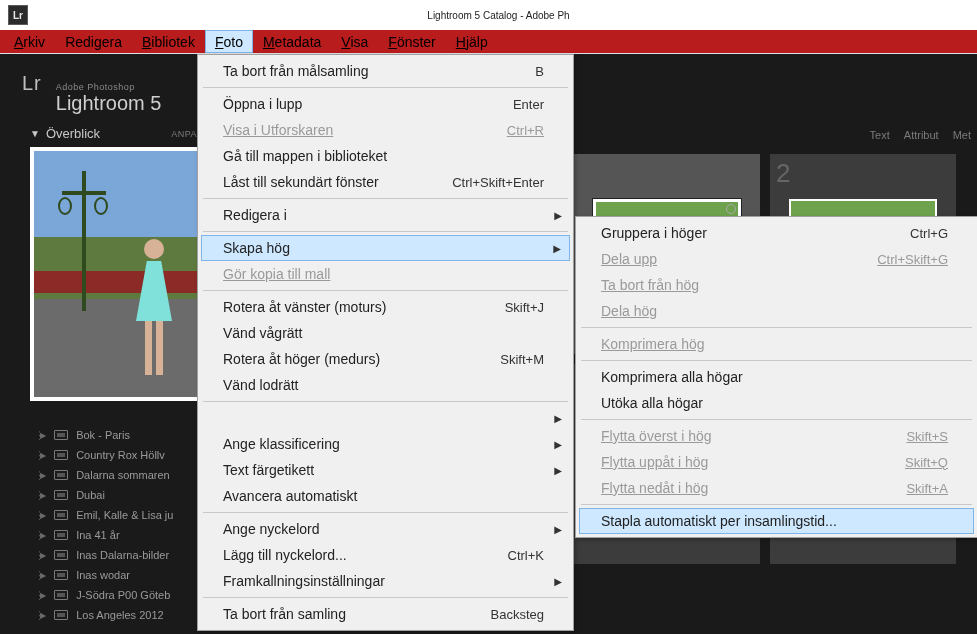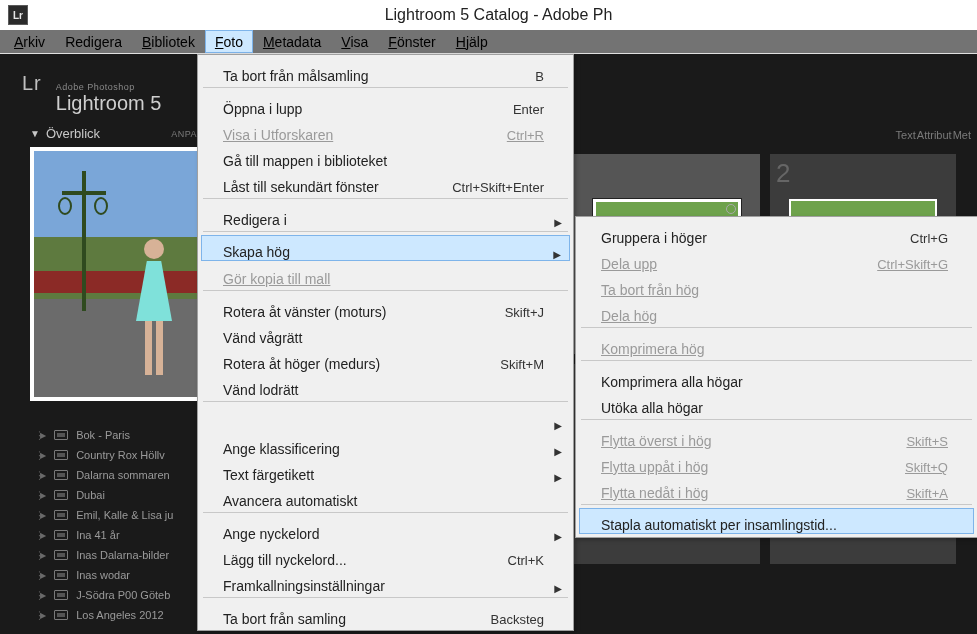--- a/index.html
+++ b/index.html
@@ -1,24 +1,24 @@
 <!DOCTYPE html>
 <html><head>
 <meta charset="utf-8">
 <style>
   * { box-sizing: border-box; margin: 0; padding: 0; font-family: "Segoe UI", Tahoma, sans-serif; }
   body { width: 977px; height: 634px; overflow: hidden; background: #fff; position: relative; }
 
   
   .titlebar { height: 30px; display: flex; align-items: center; padding-left: 8px; background: #fff; }
   .app-icon { width: 20px; height: 20px; background: #2b2b2b; color: #e6e6e6; font-size: 10px; font-weight: bold; display: flex; align-items: center; justify-content: center; border: 1px solid #5a5a5a; }
-  .title-text { flex: 1; text-align: center; font-size: 16px; color: #222; padding-right: 8px; white-space: nowrap; overflow: hidden; }
-
-  
-  .menubar { height: 24px; display: flex; align-items: stretch; padding-left: 4px; font-size: 14px; background: #737373; border-bottom: 1px solid #e0e0e0; }
+  .title-text { flex: 1; text-align: center; font-size: 10px; color: #222; padding-right: 8px; white-space: nowrap; overflow: hidden; }
+
+  
+  .menubar { height: 24px; display: flex; align-items: stretch; padding-left: 4px; font-size: 14px; background: #b91c1c; border-bottom: 1px solid #e0e0e0; }
   .menubar .mi { padding: 2px 10px; display: flex; align-items: center; cursor: default; }
   .menubar .mi.open { background: #cde8ff; border: 1px solid #7eb4ea; padding: 1px 9px; }
   .menubar .mi .ul { text-decoration: underline; }
 
   
   .app-body { position: relative; background: #1a1a1a; height: calc(634px - 30px - 24px); color: #bcbcbc; }
 
   .brand { position: absolute; left: 22px; top: 18px; display: flex; align-items: baseline; gap: 14px; }
   .brand-lr { font-size: 20px; color: #bfbfbf; font-weight: 300; letter-spacing: 1px; }
   .brand-stack .small { font-size: 9px; color: #8a8a8a; letter-spacing: 0.5px; }
@@ -45,39 +45,39 @@
   .girl .leg { width:7px; height:54px; background:#d7b297;}
 
   .collections { margin-top: 24px; }
   .coll-row { display: flex; align-items: center; height: 20px; font-size: 11px; color: #9a9a9a; padding-left: 28px; gap: 8px; }
   .coll-row .tri { font-size: 8px; color: #6a6a6a; margin-left: -14px; }
   .coll-row .dots { color:#555; margin-left:-24px; letter-spacing:1px;}
   .coll-icon { width: 14px; height: 10px; border: 1px solid #7a7a7a; border-radius: 1px; position: relative; flex-shrink: 0; }
   .coll-icon::before { content:''; position:absolute; left:2px; right:2px; top:2px; bottom:2px; background:#555;}
 
   
-  .filterbar { position:absolute; right:0; top:72px; height:18px; display:flex; align-items:center; gap:1px; font-size:11px; color:#7a7a7a; padding-right:6px;}
+  .filterbar { position:absolute; right:0; top:72px; height:18px; display:flex; align-items:center; gap:14px; font-size:11px; color:#7a7a7a; padding-right:6px;}
 
   .filmstrip { position:absolute; left:574px; top:100px; right:0; height:520px; display:flex; flex-wrap:wrap; gap:10px; align-content:flex-start; overflow:hidden;}
   .thumb-cell { width:186px; height:200px; background:#3c3c3c; padding:16px; display:flex; align-items:center; justify-content:center; position:relative;}
   .thumb-cell.sel { background:#555; }
   .thumb-cell .num { position:absolute; left:6px; top:4px; font-size:26px; color:#666; font-weight:300;}
   .thumb { width:148px; height:110px; background:linear-gradient(#6ea24c 0%, #6ea24c 50%, #777 50%, #777 100%); border:2px solid #fff; position:relative; overflow:hidden;}
   .thumb.sel { border:3px solid #fff; outline:1px solid #222;}
   .thumb .g { position:absolute; bottom:-4px; left:50%; transform:translateX(-50%); }
   .thumb .g .h { width:12px; height:12px; background:#d7b297; border-radius:50%; margin:0 auto;}
   .thumb .g .d { width:28px; height:40px; background:#7fe1da; clip-path:polygon(30% 0,70% 0,100% 100%,0 100%); margin:1px auto 0;}
   .thumb .g .l { width:12px; height:30px; margin:0 auto; display:flex; gap:3px;}
   .thumb .g .ll{ width:5px; background:#d7b297;}
   .thumb .stack-dot { position:absolute; top:2px; right:2px; width:10px; height:10px; border:1px solid #aaa; border-radius:50%;}
 
   
   .menu { position: absolute; background: #f0f0f0; border: 1px solid #a0a0a0; box-shadow: 2px 2px 4px rgba(0,0,0,0.25); font-size: 14px; color: #222; padding: 3px; }
   .menu1 { left: 197px; top: 54px; width: 377px; }
-  .menu-item { display: flex; align-items: flex-end; height: 26px; padding: 0 26px 0 22px; position: relative; }
+  .menu-item { display: flex; align-items: center; height: 26px; padding: 0 26px 0 22px; position: relative; }
   .menu-item.hl { background: #cde8ff; border: 1px solid #7eb4ea; padding: 0 25px 0 21px; height:26px; }
   .menu-item.disabled { color: #9a9a9a; text-decoration: underline; }
   .menu-item .label { flex: 1; white-space: nowrap; overflow: hidden; text-overflow: ellipsis; }
   .menu-item .sc { color: #333; font-size: 13px; margin-left: 20px; }
   .menu-item.disabled .sc { color:#9a9a9a; }
   .menu-item .sub { position:absolute; right:8px; font-size:10px; color:#333;}
   .menu-sep { height: 1px; background: #c8c8c8; margin: 3px 2px; }
 
   .menu2 { left: 575px; top: 216px; width: calc(977px - 575px); border-right:none; }
 </style>

